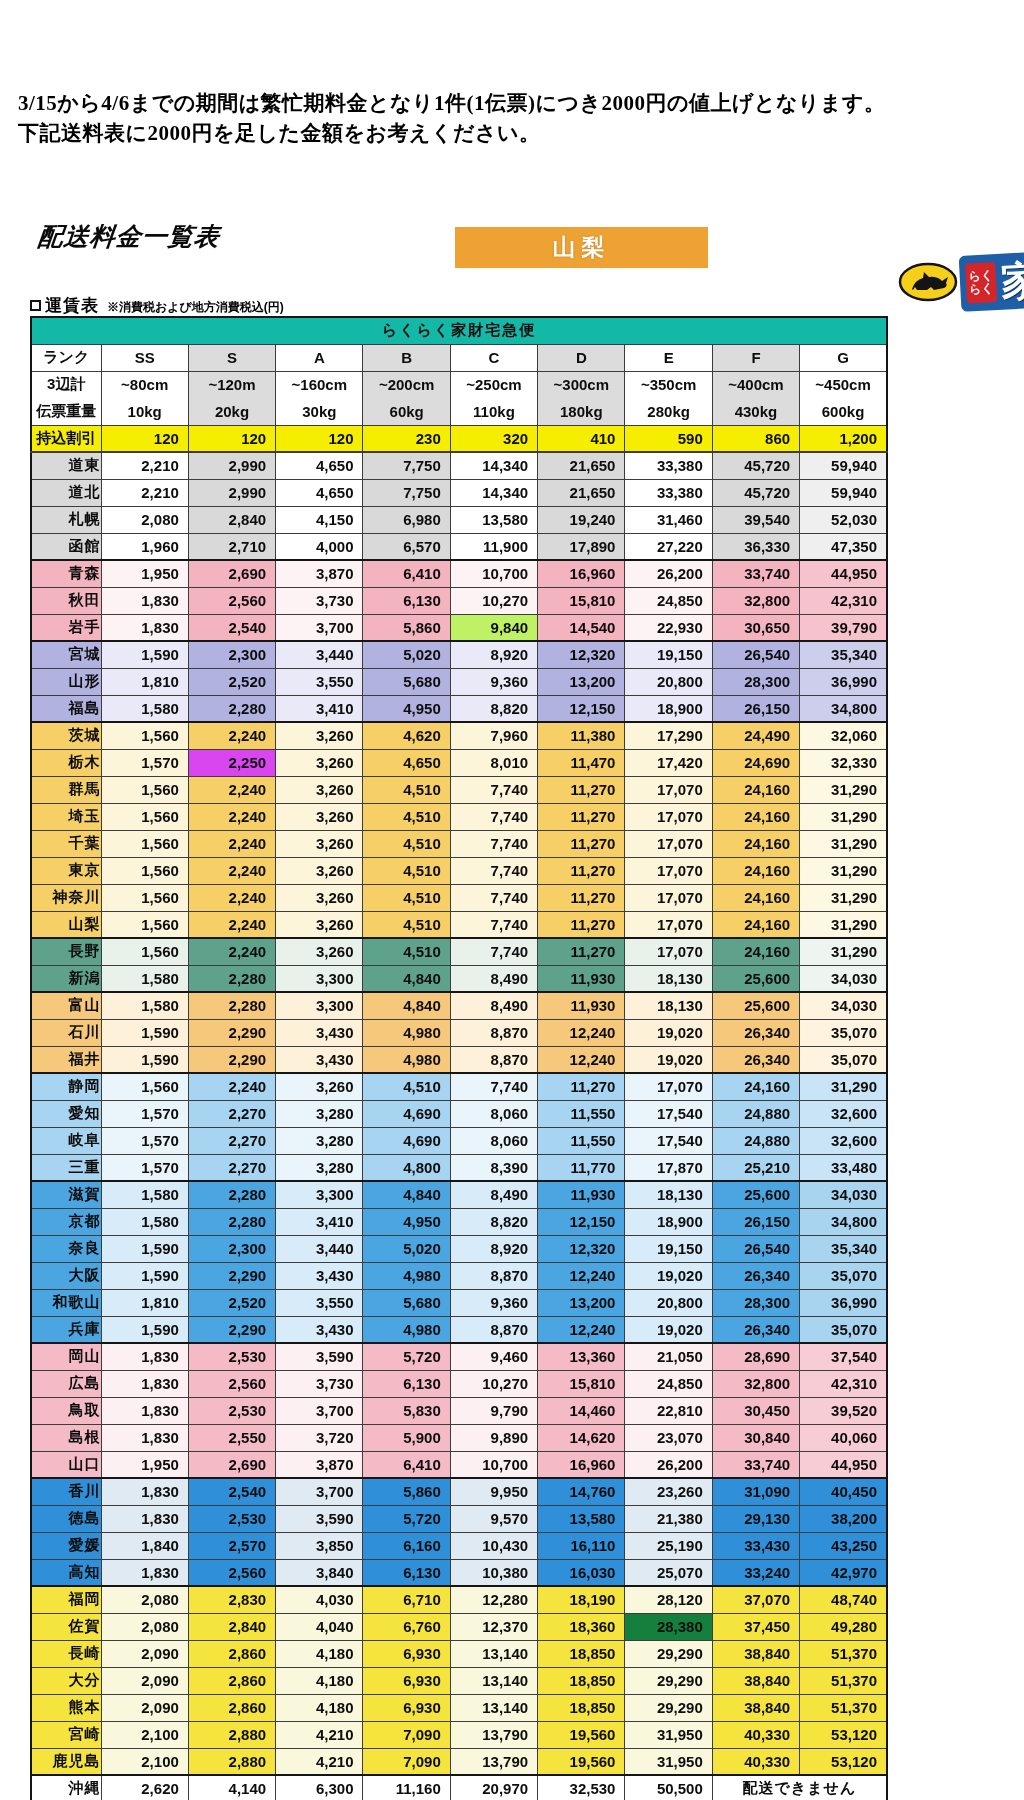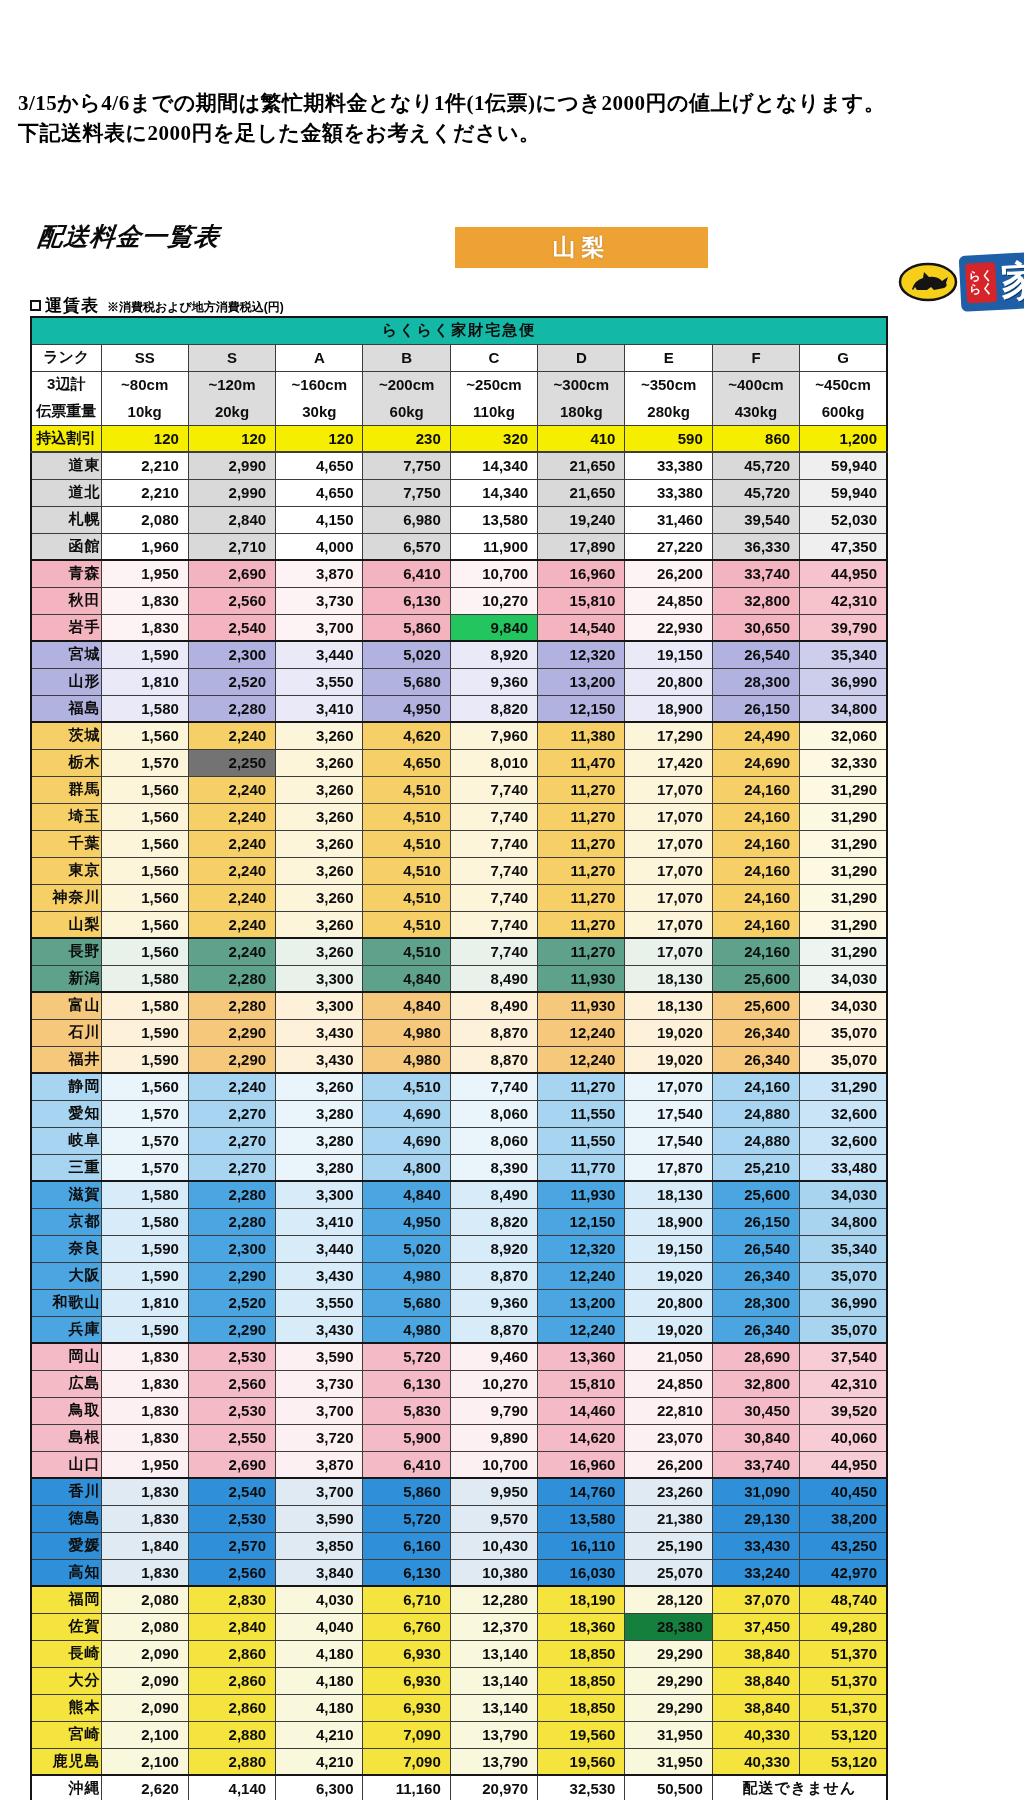--- a/index.html
+++ b/index.html
@@ -241,21 +241,21 @@
           <td class="num" style="background: rgb(253, 242, 244);">24,850</td>
           <td class="num" style="background: rgb(243, 179, 191);">32,800</td>
           <td class="num" style="background: rgb(246, 195, 204);">42,310</td>
         </tr>
         <tr>
           <td class="rowlabel" style="background: rgb(243, 179, 191);">岩手</td>
           <td class="num" style="background: rgb(253, 242, 244);">1,830</td>
           <td class="num" style="background: rgb(243, 179, 191);">2,540</td>
           <td class="num" style="background: rgb(253, 242, 244);">3,700</td>
           <td class="num" style="background: rgb(243, 179, 191);">5,860</td>
-          <td class="num" style="background: #22c55e;">9,840</td>
+          <td class="num" style="background: #bef264;">9,840</td>
           <td class="num" style="background: rgb(243, 179, 191);">14,540</td>
           <td class="num" style="background: rgb(253, 242, 244);">22,930</td>
           <td class="num" style="background: rgb(243, 179, 191);">30,650</td>
           <td class="num" style="background: rgb(246, 195, 204);">39,790</td>
         </tr>
         <tr class="group-start">
           <td class="rowlabel" style="background: rgb(178, 178, 224);">宮城</td>
           <td class="num" style="background: rgb(233, 233, 247);">1,590</td>
           <td class="num" style="background: rgb(178, 178, 224);">2,300</td>
           <td class="num" style="background: rgb(233, 233, 247);">3,440</td>
@@ -298,21 +298,21 @@
           <td class="num" style="background: rgb(246, 208, 102);">4,620</td>
           <td class="num" style="background: rgb(252, 245, 218);">7,960</td>
           <td class="num" style="background: rgb(246, 208, 102);">11,380</td>
           <td class="num" style="background: rgb(252, 245, 218);">17,290</td>
           <td class="num" style="background: rgb(246, 208, 102);">24,490</td>
           <td class="num" style="background: rgb(253, 248, 226);">32,060</td>
         </tr>
         <tr>
           <td class="rowlabel" style="background: rgb(246, 208, 102);">栃木</td>
           <td class="num" style="background: rgb(252, 245, 218);">1,570</td>
-          <td class="num" style="background: #737373;">2,250</td>
+          <td class="num" style="background: #d946ef;">2,250</td>
           <td class="num" style="background: rgb(252, 245, 218);">3,260</td>
           <td class="num" style="background: rgb(246, 208, 102);">4,650</td>
           <td class="num" style="background: rgb(252, 245, 218);">8,010</td>
           <td class="num" style="background: rgb(246, 208, 102);">11,470</td>
           <td class="num" style="background: rgb(252, 245, 218);">17,420</td>
           <td class="num" style="background: rgb(246, 208, 102);">24,690</td>
           <td class="num" style="background: rgb(253, 248, 226);">32,330</td>
         </tr>
         <tr>
           <td class="rowlabel" style="background: rgb(246, 208, 102);">群馬</td>

